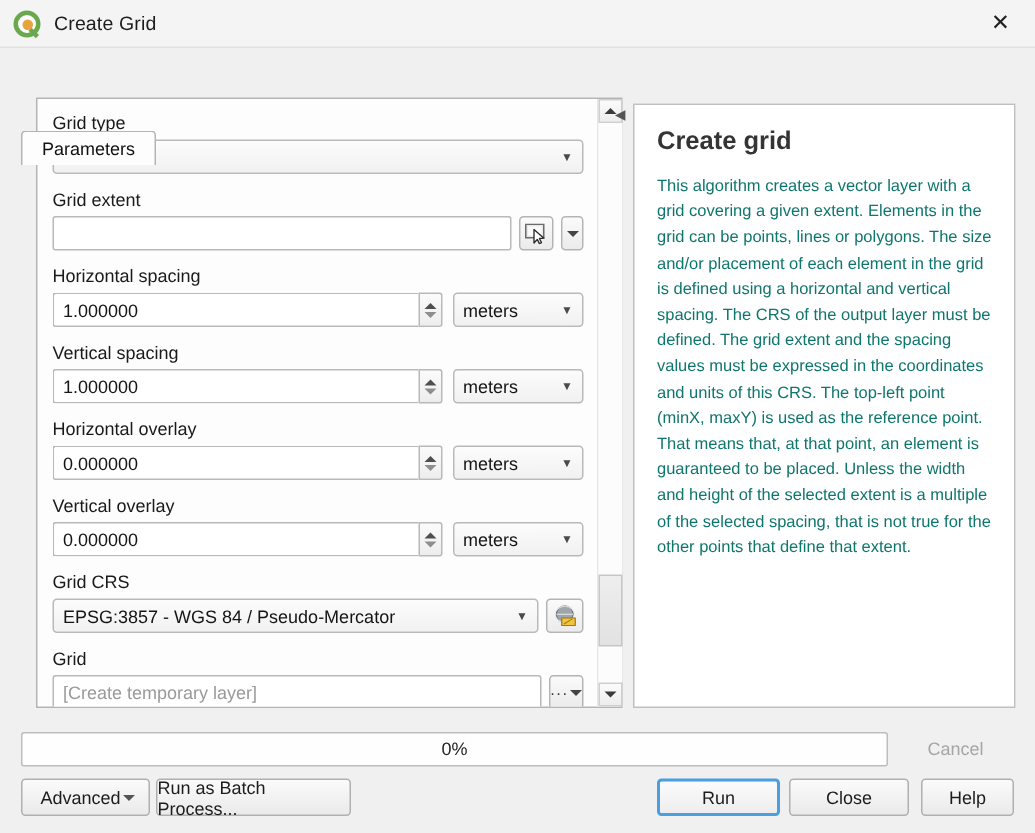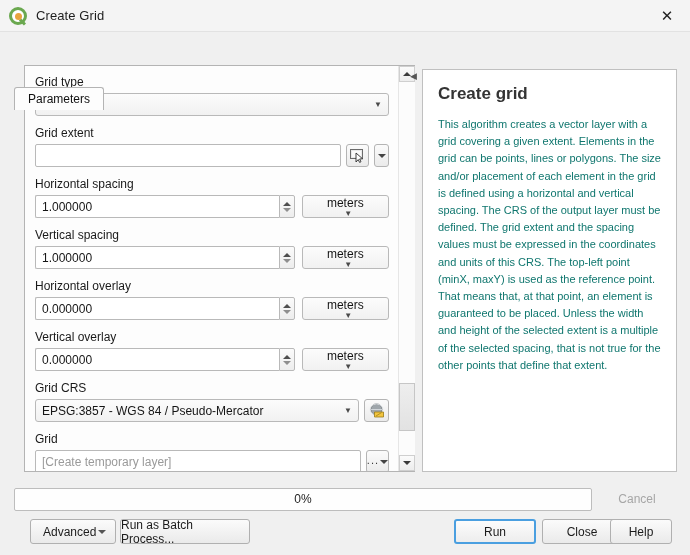--- a/index.html
+++ b/index.html
@@ -101,21 +101,21 @@
   }
   .combo .caret {
     color: #4a4a4a; font-size: 8px; margin-left: 6px; line-height: 1;
   }
   .text-input { background: #fff; }
   .placeholder { color: #9a9a9a; }
 
   .w-full  { width: 354px; }
   .w-extent{ width: 330px; }
   .w-num   { width: 258px; border-right: none; border-radius: 2px 0 0 2px; }
-  .w-unit  { width: 92px; flex-direction: column; }
+  .w-unit  { width: 92px; }
 
   
   .spin {
     width: 17px; height: 23px;
     border: 1px solid #b9b9b9;
     border-radius: 0 2px 2px 0;
     background: linear-gradient(#fbfbfb, #ededed);
     display: flex; flex-direction: column;
     align-items: center; justify-content: center;
   }
@@ -233,38 +233,38 @@
   .btn-row {
     position: absolute; left: 14px; top: 487px;
     width: 662px; height: 27px;
   }
   .btn {
     position: absolute; top: 0; height: 25px;
     border: 1px solid #b0b0b0;
     border-radius: 3px;
     background: linear-gradient(#fbfbfb, #eaeaea);
     display: flex; align-items: center; justify-content: center;
-    font-size: 12px; color: #1c1c1c; margin-left: 16px;
+    font-size: 12px; color: #1c1c1c;
   }
   .btn.primary {
     border: 2px solid #4a9fe0;
     background: linear-gradient(#fcfcfc, #ededed);
   }
   .btn-advanced { left: 0;   width: 86px; justify-content: flex-start; padding-left: 12px; }
   .adv-caret {
     position: absolute; right: 9px; top: 10px;
     width: 0; height: 0;
     border-left: 4px solid transparent;
     border-right: 4px solid transparent;
     border-top: 4px solid #555;
   }
   .btn-batch    { left: 90px; width: 130px; }
   .btn-run      { left: 424px; width: 82px; }
   .btn-close    { left: 512px; width: 80px; }
-  .btn-help     { left: 580px; width: 62px; }
+  .btn-help     { left: 600px; width: 62px; }
 
   
   .qgis-q {
     position: absolute; left: 0; top: 0; width: 18px; height: 18px;
     border: 3px solid #6aa84f; border-radius: 50%;
     background: #fff;
   }
   .qgis-dot {
     position: absolute; left: 6px; top: 6px;
     width: 7px; height: 7px; border-radius: 50%;

